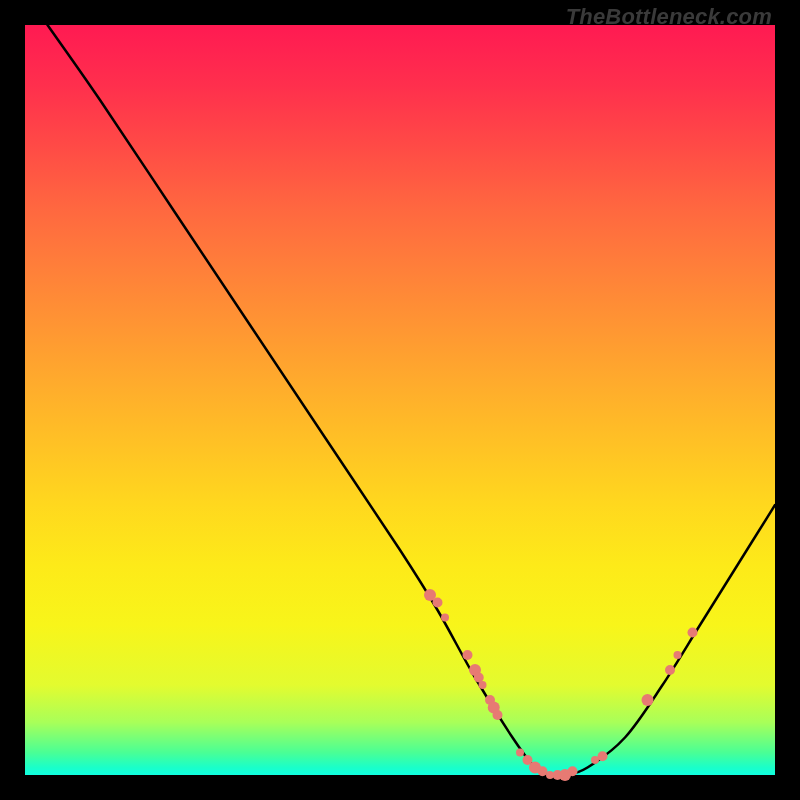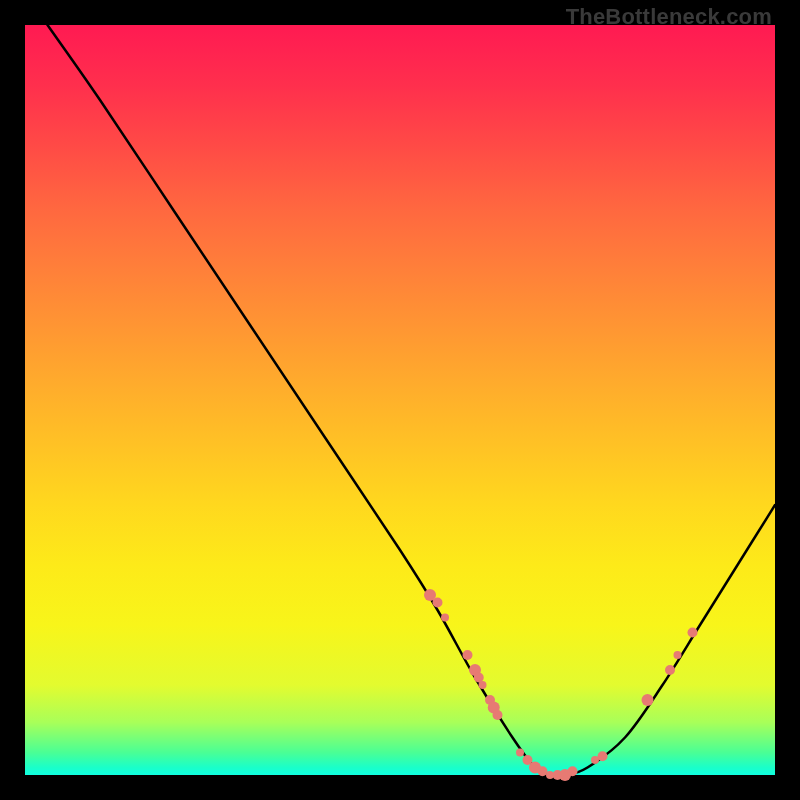--- a/index.html
+++ b/index.html
@@ -54,20 +54,21 @@
   }
   .watermark {
     position: absolute;
     top: 4px;
     right: 28px;
     color: #3a3a3a;
     font-size: 22px;
     font-weight: 600;
     letter-spacing: 0.2px;
     user-select: none;
+    font-style: italic;
   }
   svg.curve {
     position: absolute;
     left: 0;
     top: 0;
     width: 100%;
     height: 100%;
     overflow: visible;
   }
 </style>

